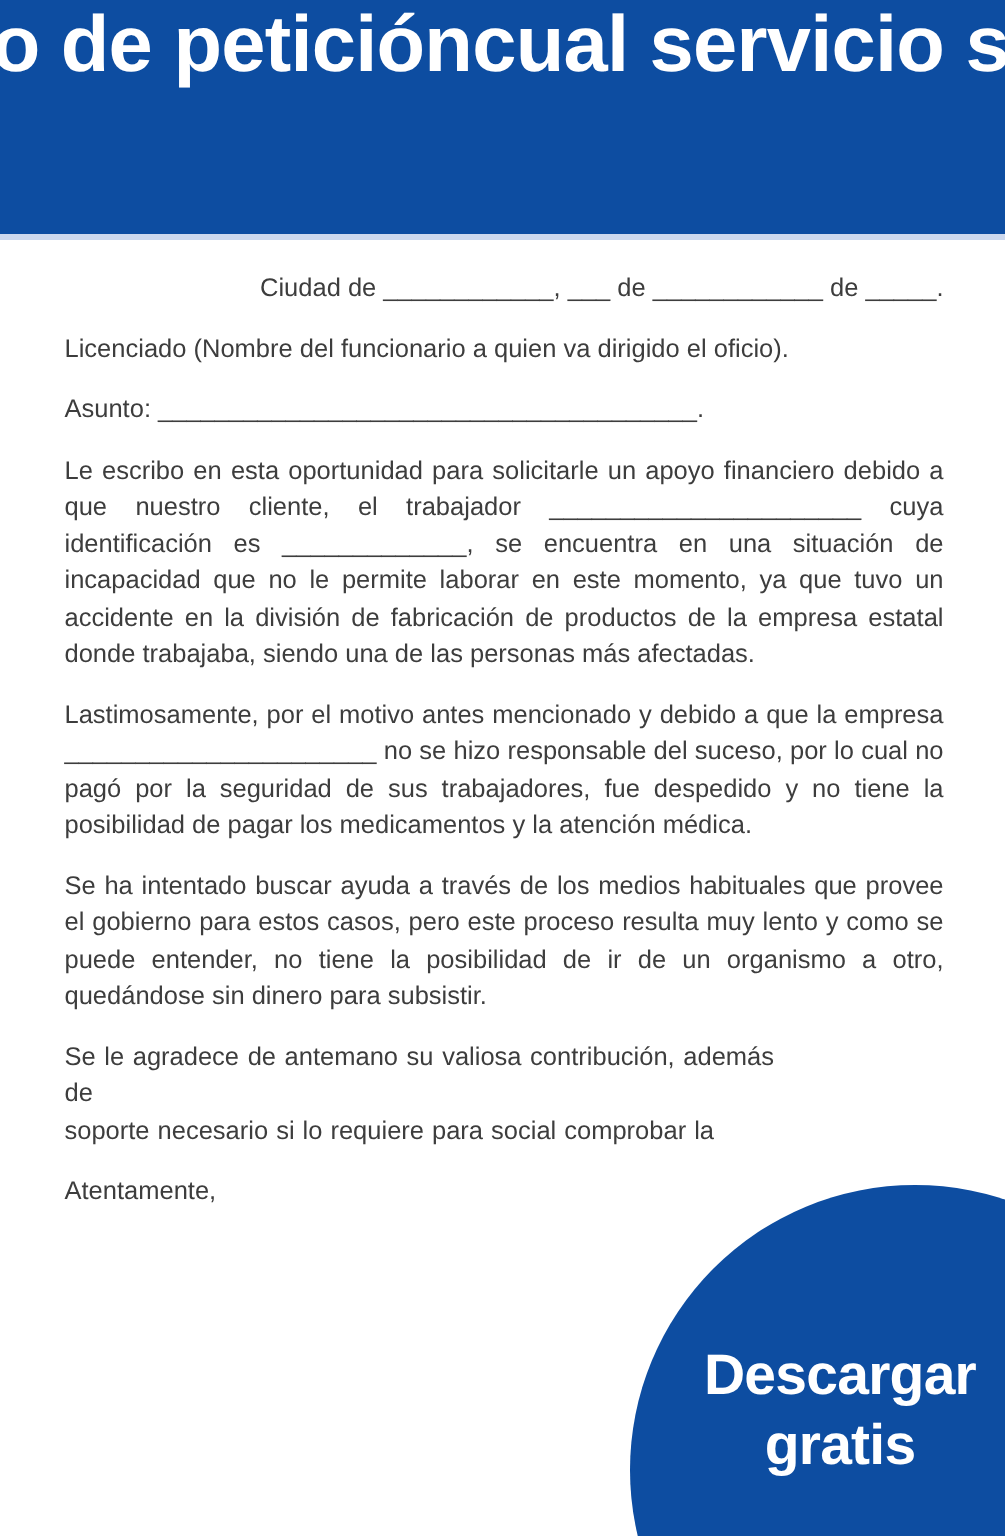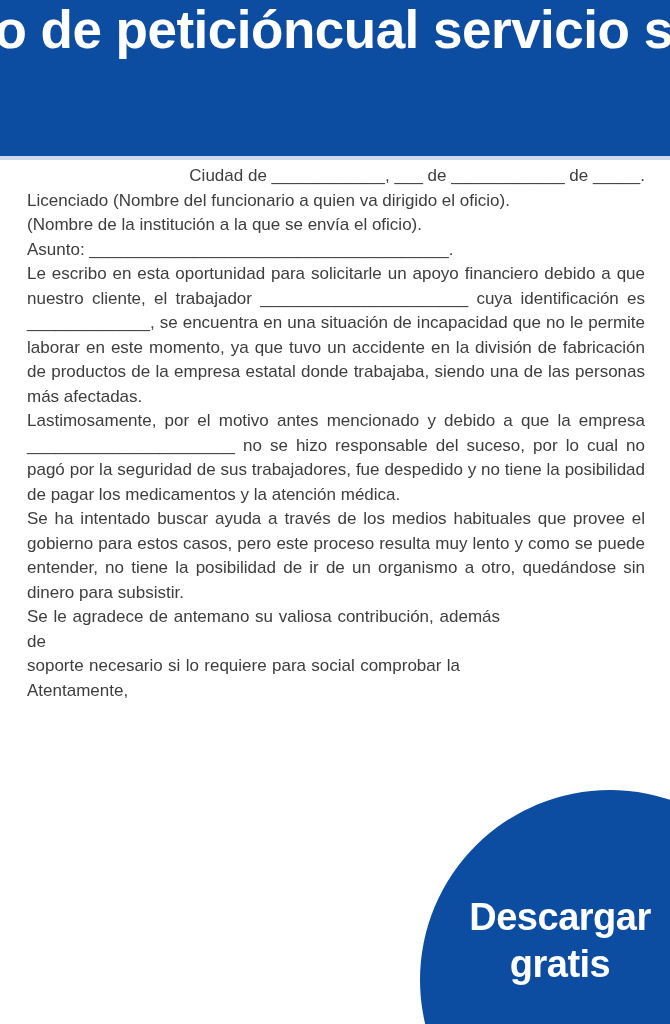--- a/index.html
+++ b/index.html
@@ -34,21 +34,21 @@
     white-space: nowrap;
   }
   .content {
     position: absolute;
     left: 27px; top: 164px;
     width: 618px;
     color: var(--body-text);
     font-size: 17px;
     line-height: 24.5px;
   }
-  .content p { margin: 0; }
+  .content p { margin: 16px; }
   .date-line { margin-top: 27px; text-align: right; }
   .oficio-line { margin-top: 45px; }
   .addr-first { margin-top: 22px; }
   .addr-line { margin-top: 12.5px; }
   .para { text-align: justify; }
   .p1 { margin-top: 14px; }
   .p2 { margin-top: 9px; }
   .p3 { margin-top: 8px; }
   .p4 { margin-top: 8px; }
   .cl-line { display: block; }
@@ -82,21 +82,20 @@
 <body>
 
 <header class="banner">
   <div class="banner-title">Oficio de petición</div>
   <div class="banner-title">cual servicio social</div>
 </header>
 
 <main class="content">
   <p class="date-line">Ciudad de ____________, ___ de ____________ de _____.</p>
   <p class="addr-first">Licenciado (Nombre del funcionario a quien va dirigido el oficio).</p>
-  <p class="addr-line">(Nombre de la institución a la que se envía el oficio).</p>
   <p class="addr-line">Asunto: ______________________________________.</p>
 
   <p class="para p1">Le escribo en esta oportunidad para solicitarle un apoyo financiero debido a que nuestro cliente, el trabajador ______________________ cuya identificación es _____________, se encuentra en una situación de incapacidad que no le permite laborar en este momento, ya que tuvo un accidente en la división de fabricación de productos de la empresa estatal donde trabajaba, siendo una de las personas más afectadas.</p>
   <p class="para p2">Lastimosamente, por el motivo antes mencionado y debido a que la empresa ______________________ no se hizo responsable del suceso, por lo cual no pagó por la seguridad de sus trabajadores, fue despedido y no tiene la posibilidad de pagar los medicamentos y la atención médica.</p>
   <p class="para p3">Se ha intentado buscar ayuda a través de los medios habituales que provee el gobierno para estos casos, pero este proceso resulta muy lento y como se puede entender, no tiene la posibilidad de ir de un organismo a otro, quedándose sin dinero para subsistir.</p>
 
   <p class="para p4">
     <span class="cl-line cl-just w1">Se le agradece de antemano su valiosa contribución, además de</span>
     <span class="cl-line cl-just w2">soporte necesario si lo requiere para social comprobar la</span>
   </p>

